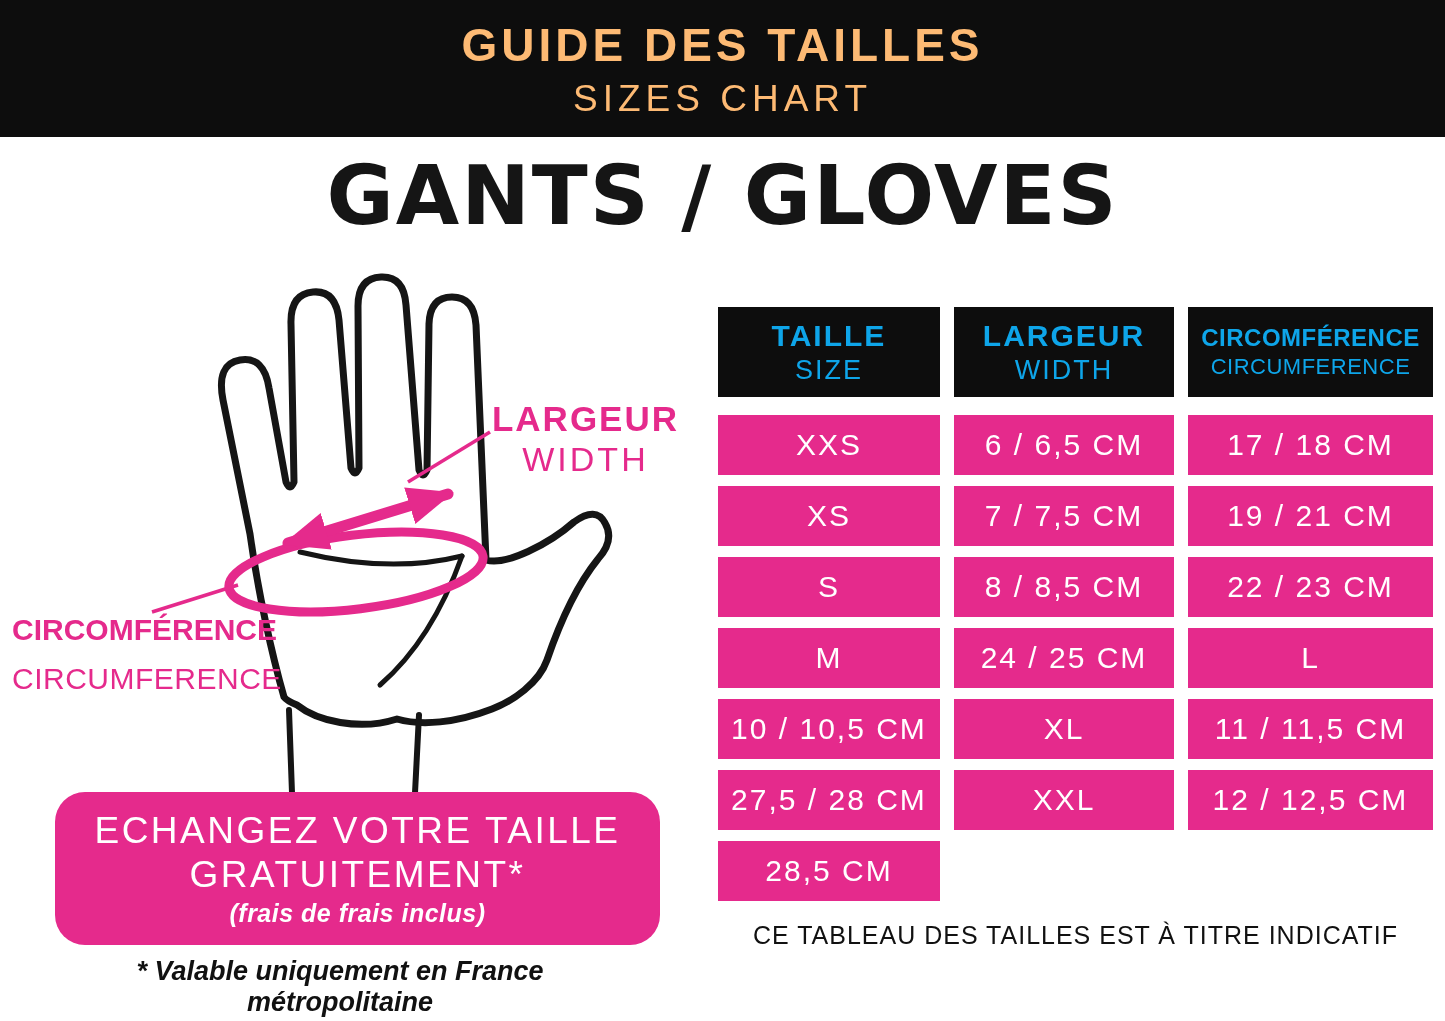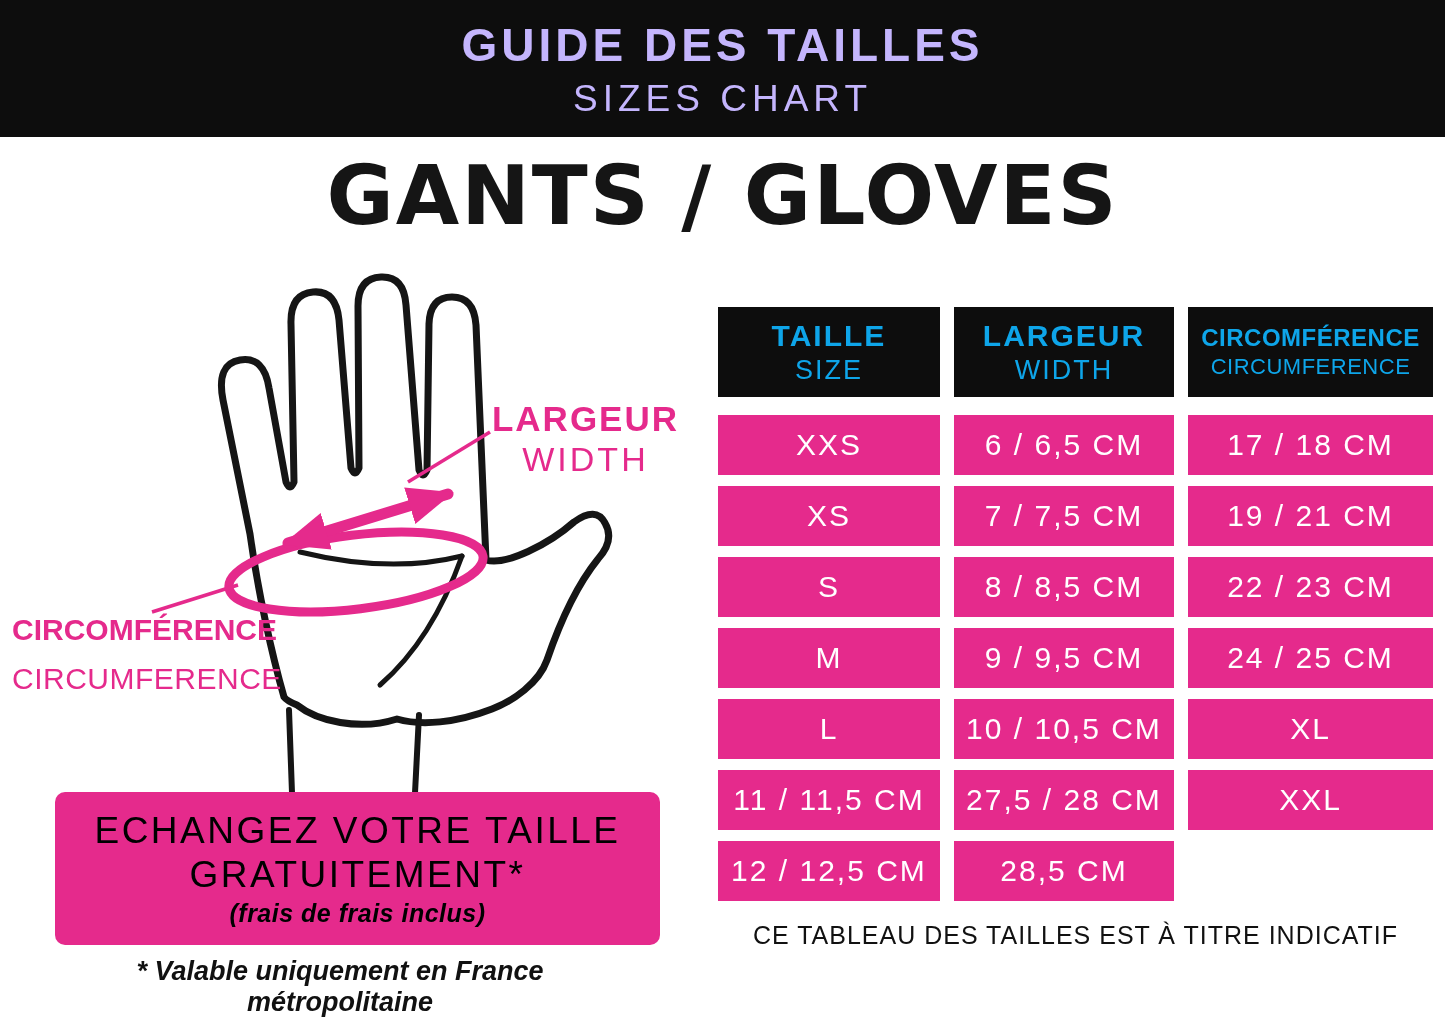--- a/index.html
+++ b/index.html
@@ -4,21 +4,21 @@
 <style>
   html,body{margin:0;padding:0;background:#ffffff;}
   .page{
     position:relative;width:1445px;height:1021px;background:#ffffff;overflow:hidden;
     font-family:"Liberation Sans", sans-serif;
     --pink:#e52a8c;--ink:#0d0d0d;
   }
   
   .banner{
     position:absolute;left:0;top:0;width:1445px;height:137px;background:var(--ink);
-    display:flex;flex-direction:column;align-items:center;justify-content:center;gap:6px;color:#c4b5fd;
+    display:flex;flex-direction:column;align-items:center;justify-content:center;gap:6px;color:#fdba74;
   }
   .banner .l1{font-size:46px;font-weight:bold;letter-spacing:4px;}
   .banner .l2{font-size:37px;font-weight:normal;letter-spacing:5px;}
   
   .main-title{
     position:absolute;left:0;top:148px;width:1445px;text-align:center;
     font-family:"DejaVu Sans", sans-serif;font-weight:bold;font-size:82px;letter-spacing:2px;color:#151515;
   }
   
   .diagram{position:absolute;left:0;top:260px;width:715px;height:560px;}
@@ -32,21 +32,21 @@
   .diagram-label{position:absolute;color:var(--pink);text-align:center;line-height:1.18;}
   .width-label{left:478px;top:138px;width:215px;}
   .width-label .fr{font-size:35px;font-weight:bold;letter-spacing:2px;}
   .width-label .en{font-size:34px;font-weight:normal;letter-spacing:3px;}
   .circ-label{left:12px;top:352px;width:248px;}
   .circ-label .fr{font-size:30px;font-weight:bold;letter-spacing:0px;}
   .circ-label .en{font-size:30px;font-weight:normal;letter-spacing:0.5px;margin-top:14px;}
   
   .exchange-box{
     position:absolute;left:55px;top:792px;width:605px;height:153px;background:var(--pink);
-    border-radius:10px;display:flex;flex-direction:column;align-items:center;justify-content:center;color:#000000;
+    border-radius:30px;display:flex;flex-direction:column;align-items:center;justify-content:center;color:#ffffff;
   }
   .exchange-box .l1,.exchange-box .l2{font-size:37px;font-weight:normal;letter-spacing:2.5px;line-height:1.18;}
   .exchange-box .l3{font-size:25px;font-weight:bold;font-style:italic;letter-spacing:0.5px;margin-top:3px;}
   .footnote-left{
     position:absolute;left:40px;top:956px;width:600px;text-align:center;
     font-size:27px;font-weight:bold;font-style:italic;color:#111;
   }
   
   .table-area{position:absolute;left:718px;top:307px;width:715px;}
   .t-head,.t-body{display:grid;grid-template-columns:222px 220px 245px;column-gap:14px;}
@@ -172,21 +172,20 @@
         <div class="td">XXS</div>
         <div class="td">6 / 6,5 CM</div>
         <div class="td">17 / 18 CM</div>
         <div class="td">XS</div>
         <div class="td">7 / 7,5 CM</div>
         <div class="td">19 / 21 CM</div>
         <div class="td">S</div>
         <div class="td">8 / 8,5 CM</div>
         <div class="td">22 / 23 CM</div>
         <div class="td">M</div>
-        <div class="td">9 / 9,5 CM</div>
         <div class="td">24 / 25 CM</div>
         <div class="td">L</div>
         <div class="td">10 / 10,5 CM</div>
         <div class="td">XL</div>
         <div class="td">11 / 11,5 CM</div>
         <div class="td">27,5 / 28 CM</div>
         <div class="td">XXL</div>
         <div class="td">12 / 12,5 CM</div>
         <div class="td">28,5 CM</div>
       </div>

